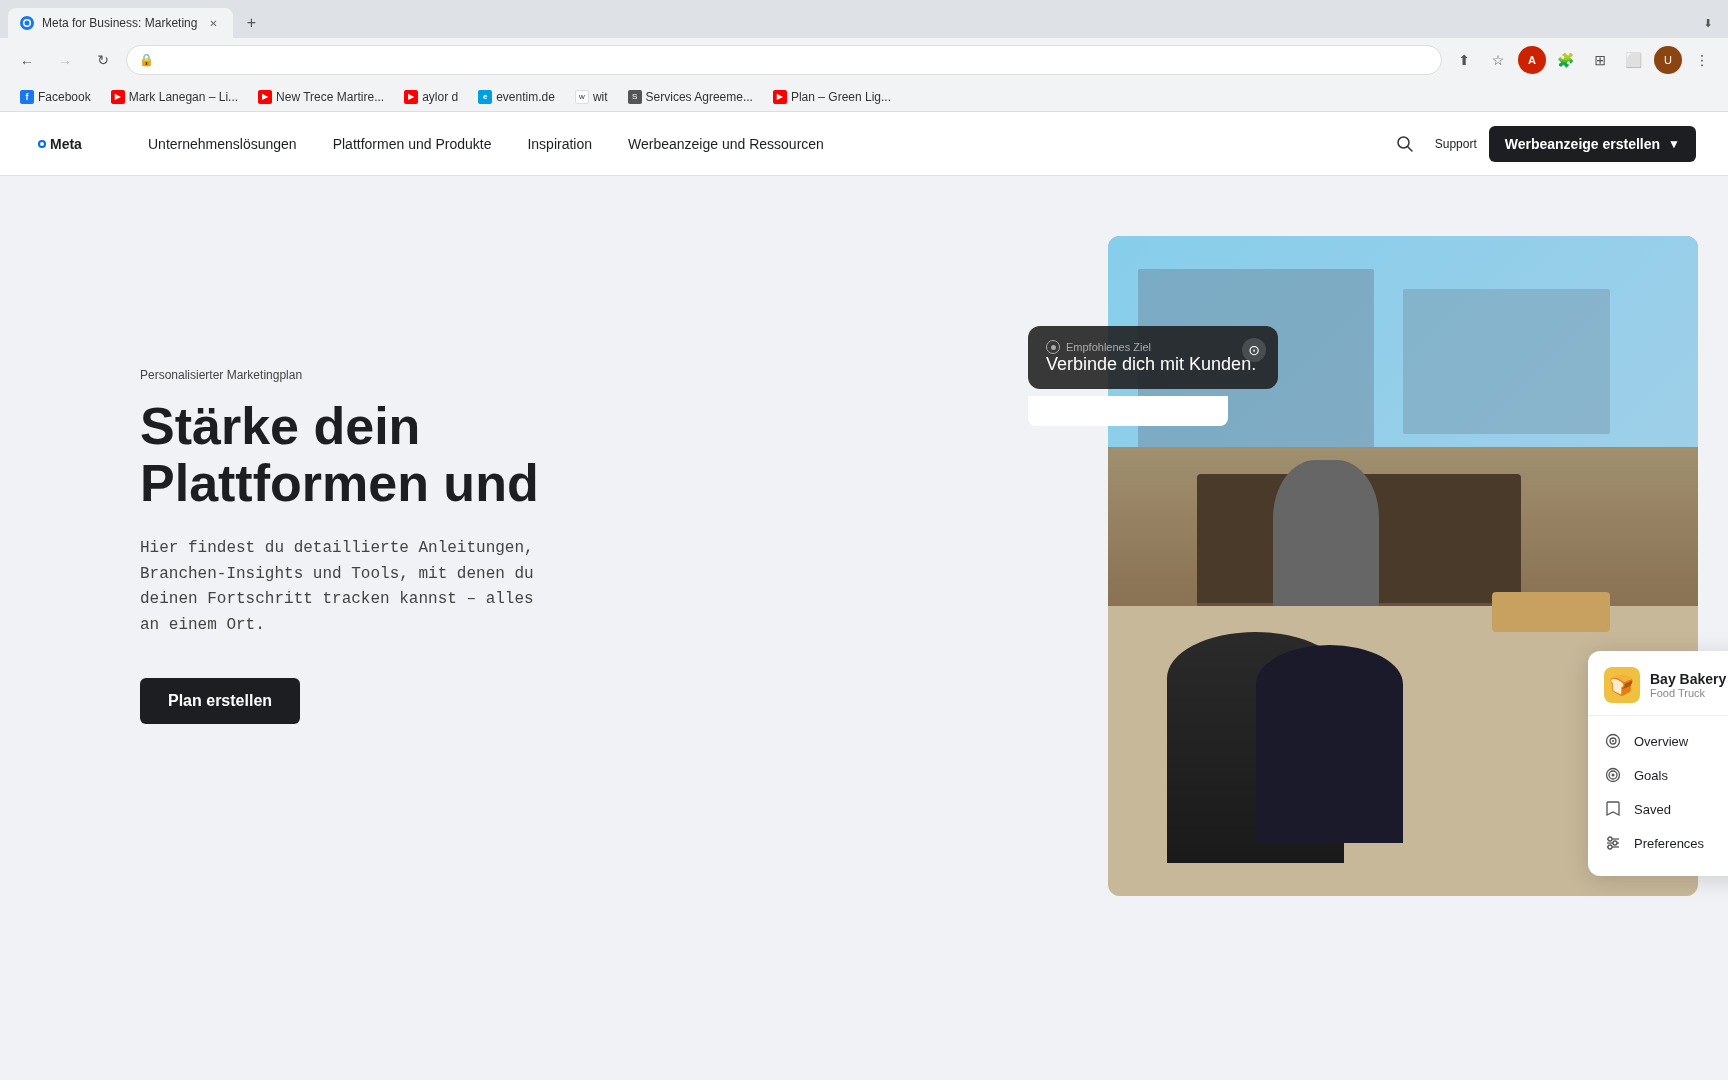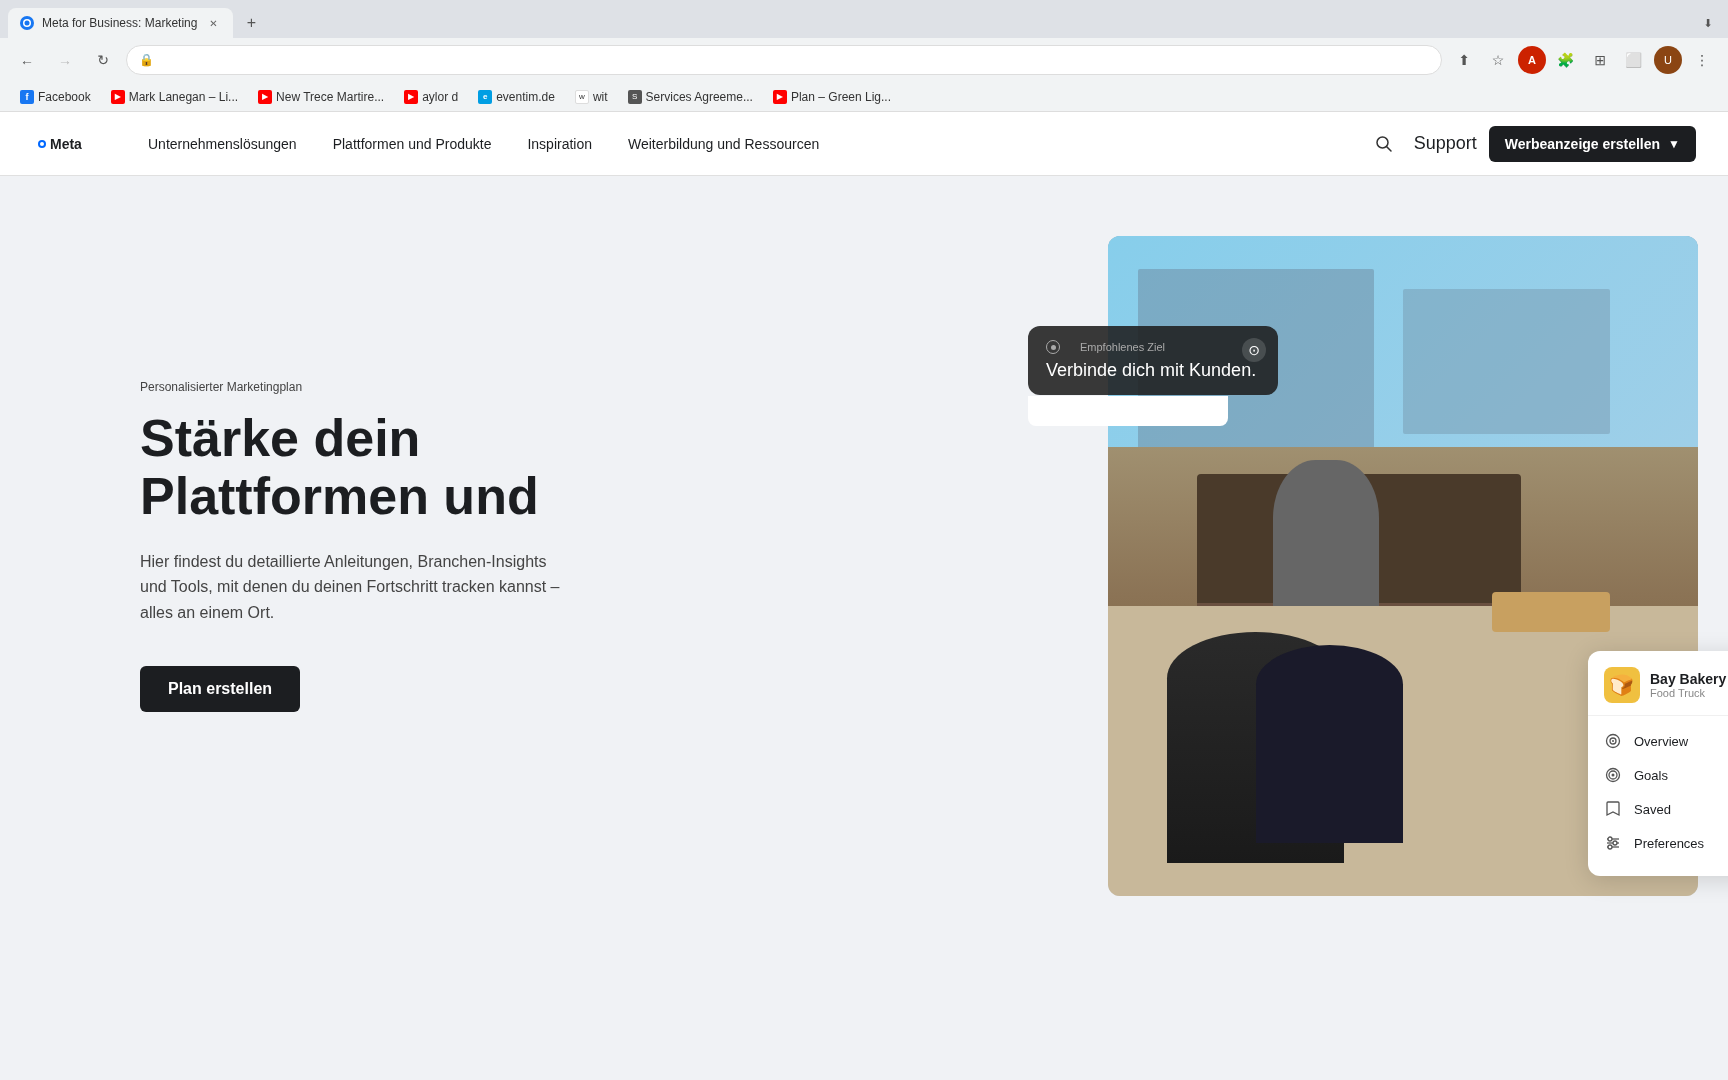--- a/index.html
+++ b/index.html
@@ -31,42 +31,42 @@
     .bm-serv { background: #555; color: white; }
 
     
     .meta-nav { background: white; display: flex; align-items: center; padding: 0 32px; height: 64px; border-bottom: 1px solid #e0e0e0; }
     .meta-logo { display: flex; align-items: center; margin-right: 40px; }
     .meta-logo svg { width: 60px; height: 20px; }
     .nav-links { display: flex; align-items: center; gap: 4px; flex: 1; }
     .nav-link { padding: 8px 16px; font-size: 14px; color: #1c1e21; cursor: pointer; border-radius: 4px; white-space: nowrap; }
     .nav-actions { display: flex; align-items: center; gap: 12px; }
     .search-btn { width: 36px; height: 36px; border-radius: 50%; display: flex; align-items: center; justify-content: center; color: #555; cursor: pointer; }
-    .support-link { font-size: 18px; color: #1c1e21; cursor: pointer; }
+    .support-link { font-size: 12px; color: #1c1e21; cursor: pointer; }
     .cta-btn { background: #1c1e21; color: white; border: none; border-radius: 6px; padding: 10px 16px; font-size: 14px; font-weight: 600; cursor: pointer; display: flex; align-items: center; gap: 8px; }
     .cta-btn .dropdown-arrow { font-size: 12px; }
 
     
     .hero { background: #f0f2f5; display: flex; align-items: center; min-height: 740px; padding: 60px 80px 60px 140px; position: relative; overflow: hidden; }
     .hero-content { flex: 0 0 500px; z-index: 2; }
     .hero-subtitle { font-size: 12px; color: #444; margin-bottom: 16px; }
     .hero-title { font-size: 52px; font-weight: 700; color: #1c1e21; line-height: 1.1; margin-bottom: 24px; }
-    .hero-desc { font-size: 16px; color: #444; line-height: 1.6; margin-bottom: 40px; max-width: 420px; }
+    .hero-desc { font-size: 16px; color: #444; line-height: 1.6; margin-bottom: 40px; max-width: 420px; font-family: Liberation Mono, monospace; }
     .plan-btn { background: #1c1e21; color: white; border: none; border-radius: 6px; padding: 14px 28px; font-size: 16px; font-weight: 600; cursor: pointer; }
 
     
     .hero-image-area { position: absolute; right: 0; top: 60px; bottom: 0; width: 700px; }
     .food-truck-image { position: absolute; top: 0; left: 80px; width: 590px; height: 660px; border-radius: 12px; overflow: hidden; background: #ccc; }
     
     .food-truck-bg { position: absolute; top: 0; left: 0; right: 0; bottom: 0; background: 
       linear-gradient(to bottom, #7ab8d4 0%, #9fcfe0 30%, #5c5040 30%, #6b5d4f 55%, #c8b89a 55%, #c8b89a 100%); }
     
     
     .floating-goal-card { position: absolute; top: 90px; left: 0; background: rgba(30,30,30,0.88); border-radius: 12px; padding: 14px 18px; width: 250px; z-index: 10; }
-    .floating-goal-card .card-label { font-size: 11px; color: #aaa; margin-bottom: 6px; display: flex; align-items: center; gap: 20px; }
+    .floating-goal-card .card-label { font-size: 11px; color: #aaa; display: flex; align-items: center; gap: 6px; }
     .floating-goal-card .card-text { font-size: 18px; color: white; font-weight: 500; }
     .goal-close-btn { position: absolute; top: 12px; right: 12px; width: 24px; height: 24px; border-radius: 50%; background: rgba(255,255,255,0.15); display: flex; align-items: center; justify-content: center; color: white; font-size: 12px; cursor: pointer; }
 
     
     .white-sub-panel { position: absolute; top: 160px; left: 0; background: white; border-radius: 0 0 8px 8px; width: 200px; height: 30px; z-index: 9; }
 
     
     .dropdown-menu-card { position: absolute; bottom: 40px; right: -60px; background: white; border-radius: 12px; padding: 16px 0; width: 200px; z-index: 20; box-shadow: 0 4px 24px rgba(0,0,0,0.15); }
     .business-header { display: flex; align-items: center; padding: 0 16px 12px; gap: 10px; border-bottom: 1px solid #f0f0f0; margin-bottom: 8px; }
     .business-icon { width: 36px; height: 36px; border-radius: 8px; background: #f0c040; display: flex; align-items: center; justify-content: center; font-size: 20px; }
@@ -165,21 +165,21 @@
     <svg viewBox="0 0 60 20" fill="none" xmlns="http://www.w3.org/2000/svg">
       <circle cx="10" cy="10" r="4" fill="#0068ff"></circle>
       <circle cx="10" cy="10" r="2" fill="white"></circle>
       <text x="18" y="15" font-size="14" font-weight="600" fill="#1c1e21" font-family="sans-serif">Meta</text>
     </svg>
   </div>
   <div class="nav-links">
     <div class="nav-link">Unternehmenslösungen</div>
     <div class="nav-link">Plattformen und Produkte</div>
     <div class="nav-link">Inspiration</div>
-    <div class="nav-link">Weiterbildung und Ressourcen</div>
+    <div class="nav-link">Werbeanzeige und Ressourcen</div>
   </div>
   <div class="nav-actions">
     <div class="search-btn">
       <svg width="20" height="20" viewBox="0 0 20 20" fill="none">
           <circle cx="8.5" cy="8.5" r="5.5" stroke="#333" stroke-width="1.5"></circle>
           <line x1="12.5" y1="12.5" x2="17" y2="17" stroke="#333" stroke-width="1.5" stroke-linecap="round"></line>
         </svg>
     </div>
     <div class="support-link">Support</div>
     <button class="cta-btn">

